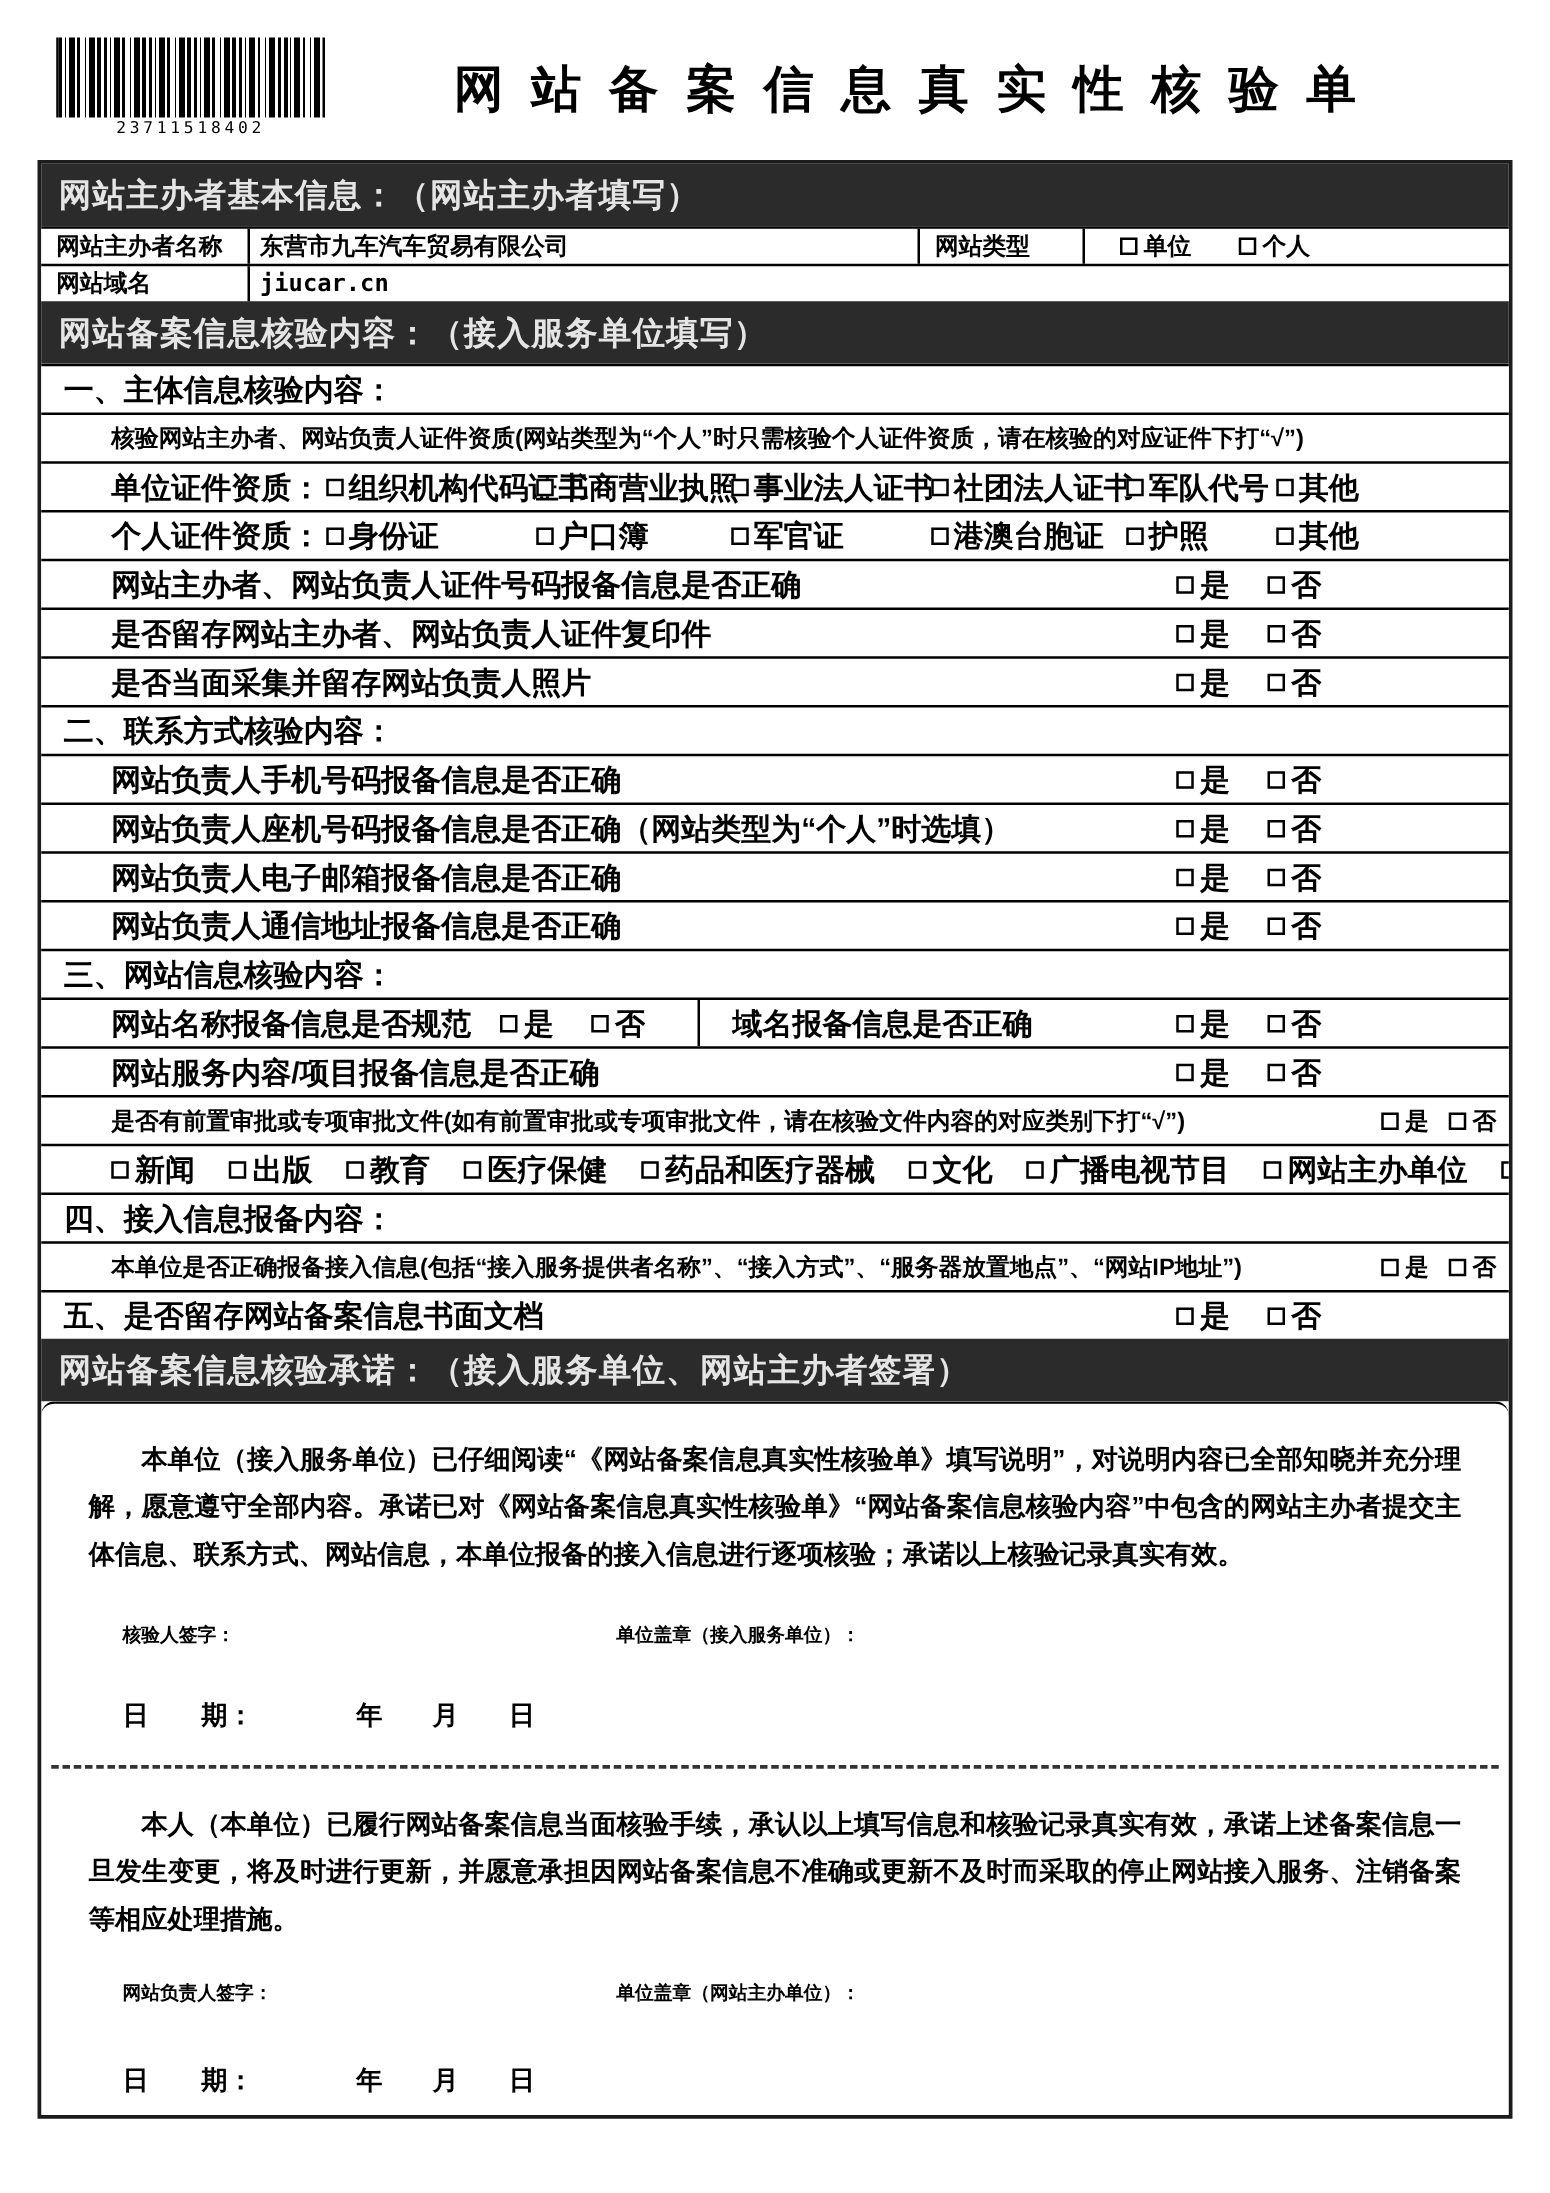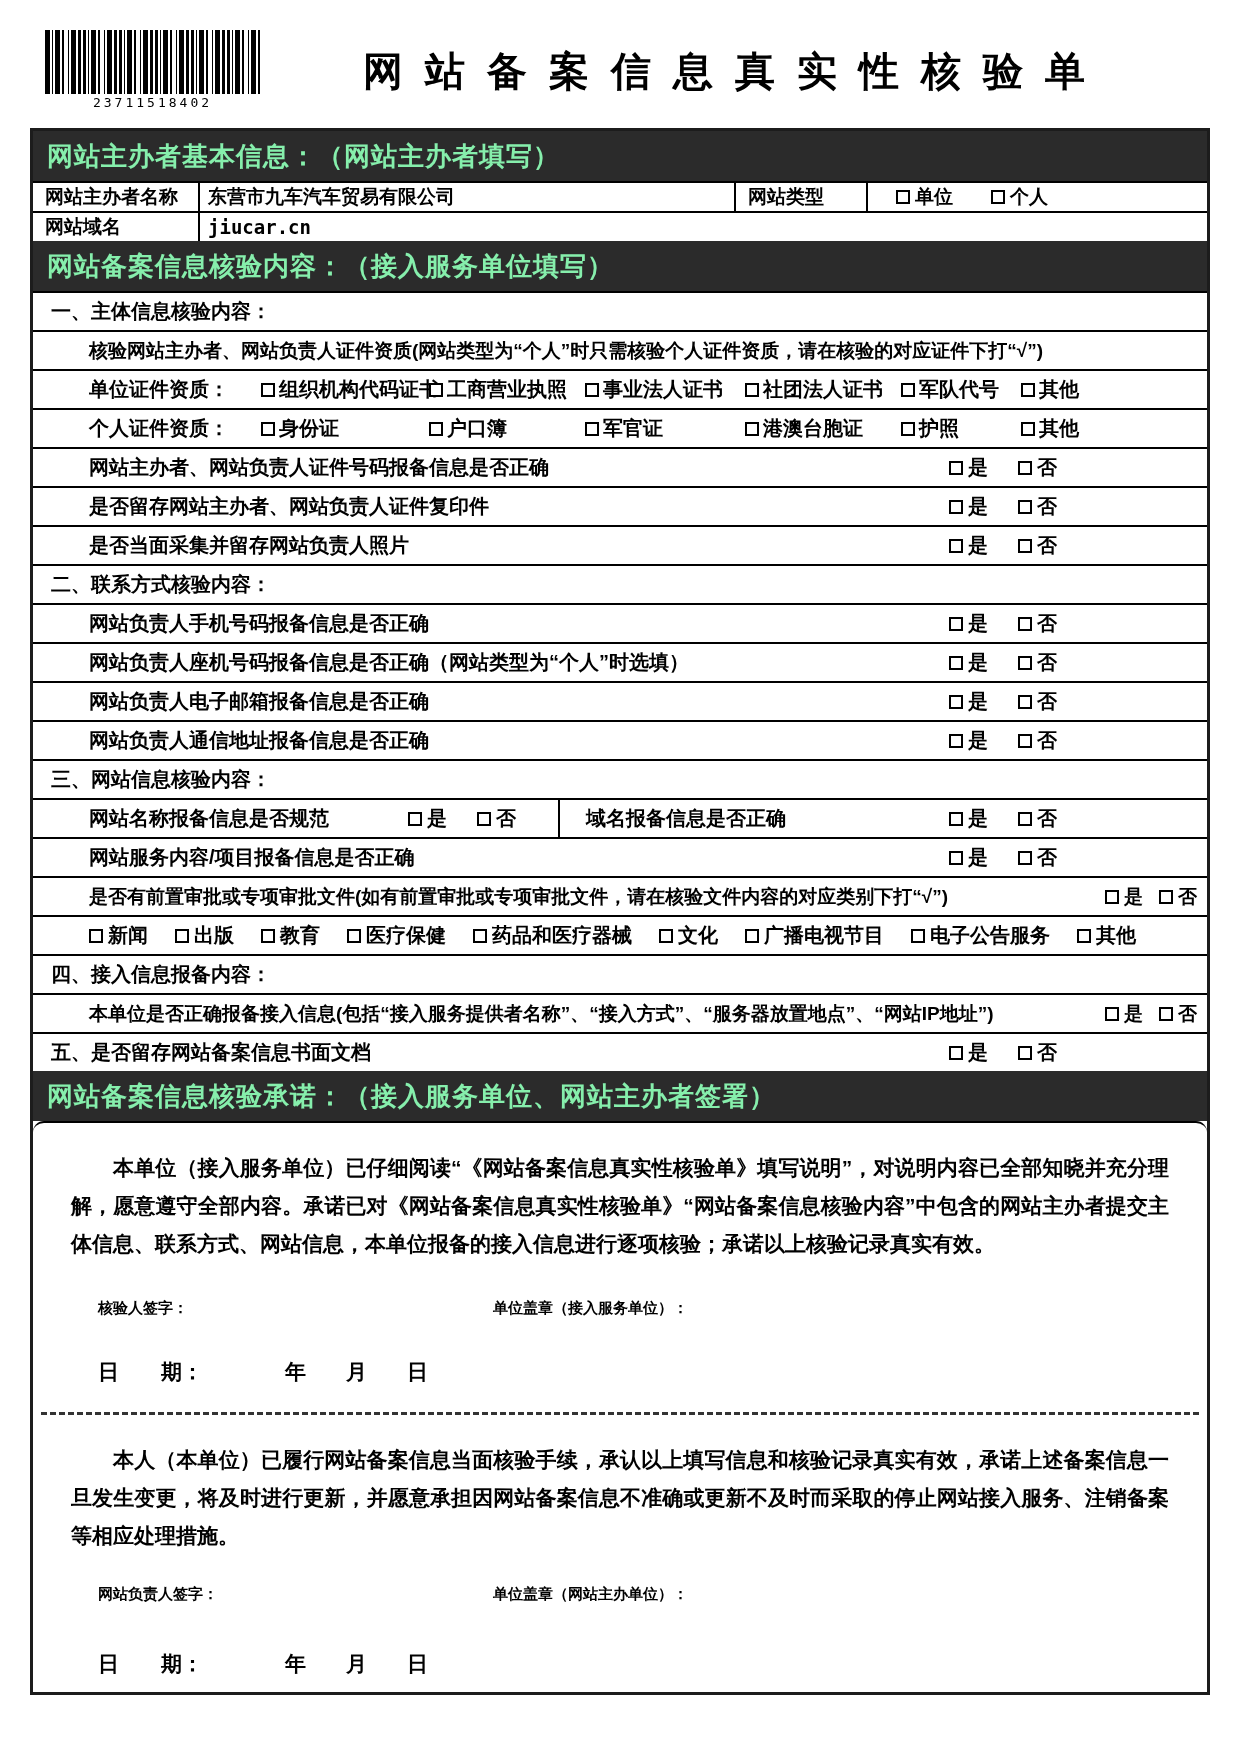--- a/index.html
+++ b/index.html
@@ -26,35 +26,35 @@
   }
   .barcode-num { font-family:"DejaVu Sans Mono", monospace; font-size:13px; letter-spacing:3px; margin-top:1px; }
   .doc-title {
     flex:1; text-align:center; font-size:40px; font-weight:bold;
     letter-spacing:0.55em; padding-top:14px; white-space:nowrap;
   }
 
   
   .form { margin:0 30px; border:3px solid #1c1c1c; }
   .bar {
-    background:#2b2b2b; color:#86efac; height:50px;
+    background:#2b2b2b; color:#e5e5e5; height:50px;
     display:flex; align-items:center; padding-left:14px;
     font-size:26px; font-weight:bold; letter-spacing:1px; white-space:nowrap;
   }
   .row { display:flex; align-items:center; border-top:2px solid #000; background:#fff; font-weight:bold; }
   .info-row { height:30px; font-size:19px; }
   .cell { display:flex; align-items:center; height:100%; padding:0 8px; }
   .cell + .cell { border-left:2px solid #000; }
   .c-label { width:165px; flex:0 0 auto; padding-left:12px; }
   .c-value { flex:1; }
   .c-type  { width:132px; flex:0 0 auto; padding-left:12px; }
   .c-opts  { width:341px; flex:0 0 auto; gap:38px; padding-left:28px; }
   .mono { font-family:"DejaVu Sans Mono", monospace; font-weight:bold; font-size:19px; }
 
-  .chk-row { height:39px; font-size:20px; white-space:nowrap; overflow:hidden; }
+  .chk-row { height:39px; font-size:24px; white-space:nowrap; overflow:hidden; }
   .ind-section { padding-left:18px; }
   .ind-sub { padding-left:56px; }
   .fs19 { font-size:19px; }
 
   .cb {
     display:inline-block; width:14px; height:14px;
     border:2px solid #000; background:#fff; flex:0 0 auto;
   }
   .yn { display:inline-flex; align-items:center; gap:5px; }
   .yn-right { margin-left:auto; margin-right:150px; display:inline-flex; gap:30px; }
@@ -377,21 +377,21 @@
         <span class="yn">
             <span class="cb"></span>
             <span>文化</span>
           </span>
         <span class="yn">
             <span class="cb"></span>
             <span>广播电视节目</span>
           </span>
         <span class="yn">
             <span class="cb"></span>
-            <span>电子公告服务</span>
+            <span>网站主办单位</span>
           </span>
         <span class="yn">
             <span class="cb"></span>
             <span>其他</span>
           </span>
       </div>
     </div>
 
     <div class="row chk-row ind-section">
       <span>四、接入信息报备内容：</span>

